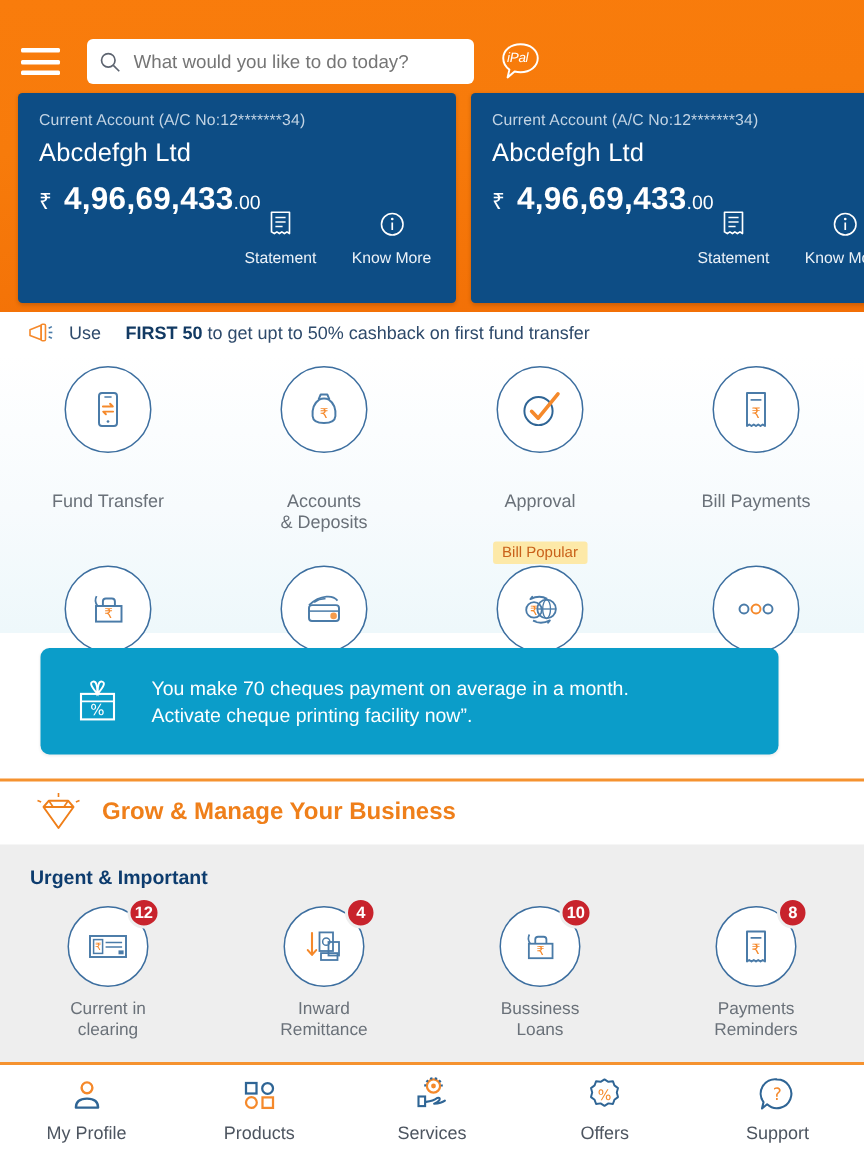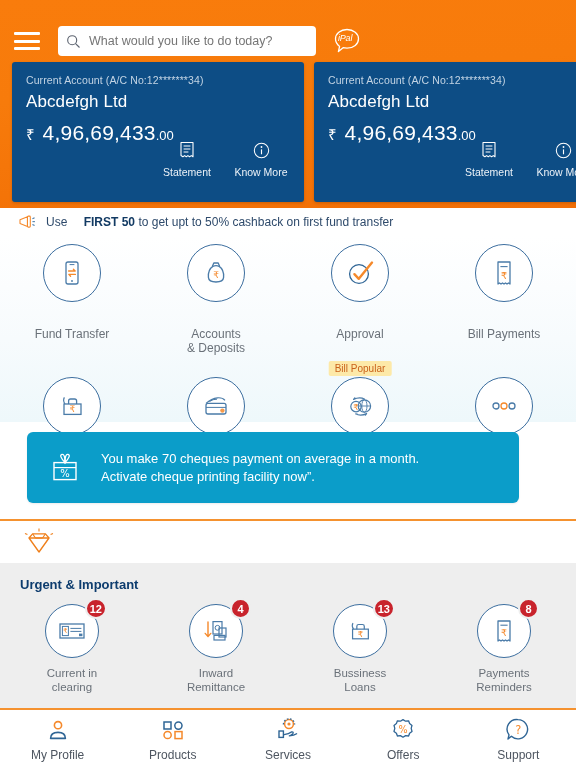--- a/index.html
+++ b/index.html
@@ -49,21 +49,21 @@
     position:absolute; top:0; height:140px; background:#0d4d85;
     border-radius:3px; padding:12px 14px 0 14px; color:#fff;
     box-shadow:0 1px 3px rgba(0,0,0,.18);
   }
   .acct-card.c1 { left:12px; width:292px; }
   .acct-card.c2 { left:314px; width:292px; }
   .acct-sub { font-size:10.5px; color:#c3d4e4; letter-spacing:.1px; }
   .acct-name { font-size:17px; margin-top:6px; font-weight:400; letter-spacing:.1px;}
   .acct-bal { margin-top:9px; display:flex; align-items:baseline; }
   .rupee { font-size:15px; margin-right:8px; }
-  .bal-main { font-size:21px; letter-spacing:.2px; }
+  .bal-main { font-size:21px; letter-spacing:.2px;font-weight:bold; }
   .bal-dec { font-size:13px; }
   .acct-actions { position:absolute; bottom:24px; right:6px; display:flex; }
   .acct-action { width:74px; text-align:center; }
   .acct-action .lbl { font-size:10.5px; color:#ecf2f8; margin-top:2px; }
 
   
   .promo {
     position:absolute; top:208px; left:0; width:576px; height:28px;
     display:flex; align-items:center; padding-left:18px; background:#fff;
   }
@@ -364,20 +364,21 @@
     <svg width="34" height="30" viewBox="0 0 34 30">
       <path d="M7 11 h20 l-10 14 z" fill="none" stroke="#ef7f1a" stroke-width="1.3" stroke-linejoin="round"></path>
       <path d="M7 11 l3.6 -4.2 h12.8 L27 11" fill="none" stroke="#ef7f1a" stroke-width="1.3" stroke-linejoin="round"></path>
       <line x1="10.6" y1="6.8" x2="13.4" y2="11" stroke="#ef7f1a" stroke-width="1.1"></line>
       <line x1="23.4" y1="6.8" x2="20.6" y2="11" stroke="#ef7f1a" stroke-width="1.1"></line>
       <line x1="13.4" y1="11" x2="20.6" y2="11" stroke="#ef7f1a" stroke-width="1.1"></line>
       <line x1="17" y1="1.6" x2="17" y2="4.4" stroke="#ef7f1a" stroke-width="1.1"></line>
       <line x1="5.4" y1="7.6" x2="3" y2="6.6" stroke="#ef7f1a" stroke-width="1.1"></line>
       <line x1="28.6" y1="7.6" x2="31" y2="6.6" stroke="#ef7f1a" stroke-width="1.1"></line>
     </svg>
+    <div class="grow-title">Grow &amp; Manage Your Business</div>
   </div>
 
   <div class="urgent">
     <div class="urgent-title">Urgent &amp; Important</div>
     <div class="urow">
 
       <div class="ucell">
         <div class="ucircle">
           <svg width="30" height="22" viewBox="0 0 30 22">
             <rect x="3" y="4" width="24" height="14" fill="none" stroke="#4a7ba8" stroke-width="1.3"></rect>
@@ -413,21 +414,21 @@
       </div>
 
       <div class="ucell">
         <div class="ucircle">
           <svg width="30" height="26" viewBox="0 0 32 28">
             <rect x="8" y="12" width="17" height="10.4" fill="none" stroke="#4a7ba8" stroke-width="1.3"></rect>
             <path d="M12.6 12 v-3 a2 2 0 0 1 2 -2 h4 a2 2 0 0 1 2 2 v3" fill="none" stroke="#4a7ba8" stroke-width="1.3"></path>
             <path d="M9 12 q-2.4 -3.4 -0.6 -6.6" fill="none" stroke="#4a7ba8" stroke-width="1.2"></path>
             <text x="16.4" y="20.2" font-size="9" fill="#f5892b" text-anchor="middle" font-family="DejaVu Sans, sans-serif">₹</text>
           </svg>
-          <div class="num-badge">13</div>
+          <div class="num-badge">10</div>
         </div>
         <div class="ulabel">
           <span>Bussiness</span><br>
           <span>Loans</span>
         </div>
       </div>
 
       <div class="ucell">
         <div class="ucircle">
           <svg width="26" height="28" viewBox="0 0 26 28">

